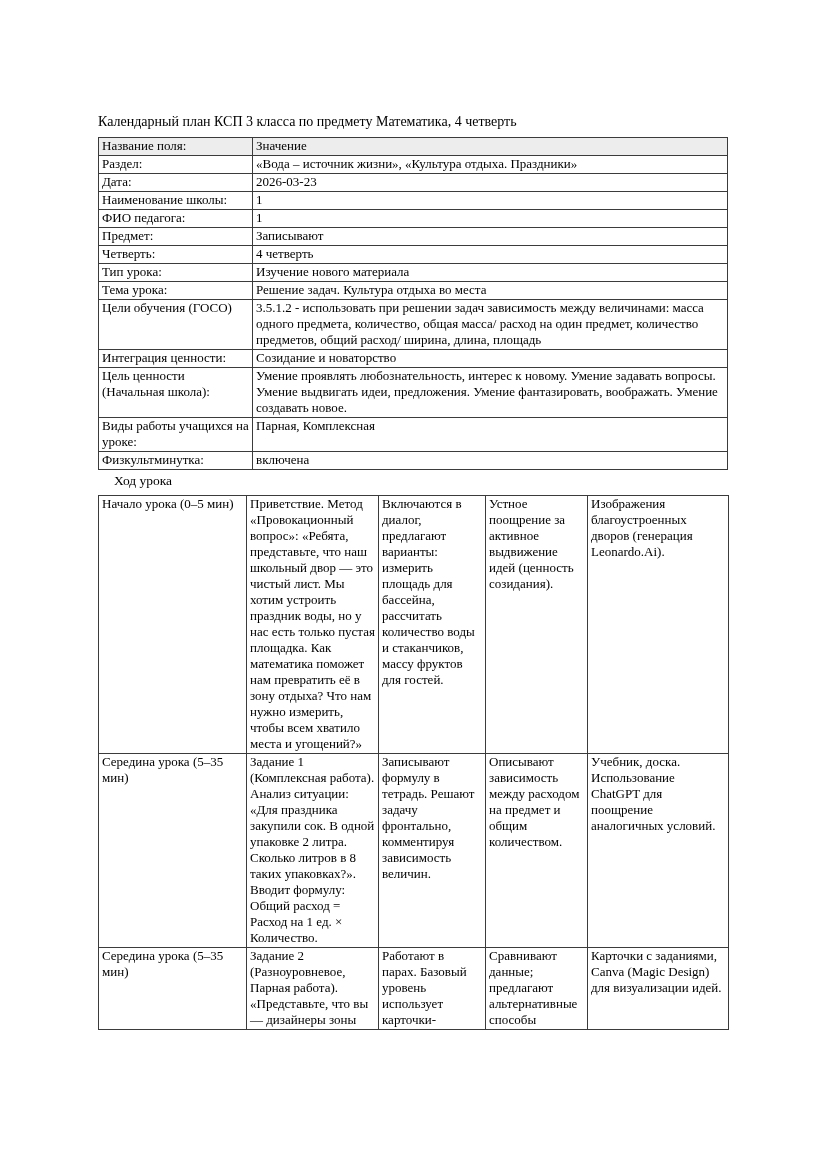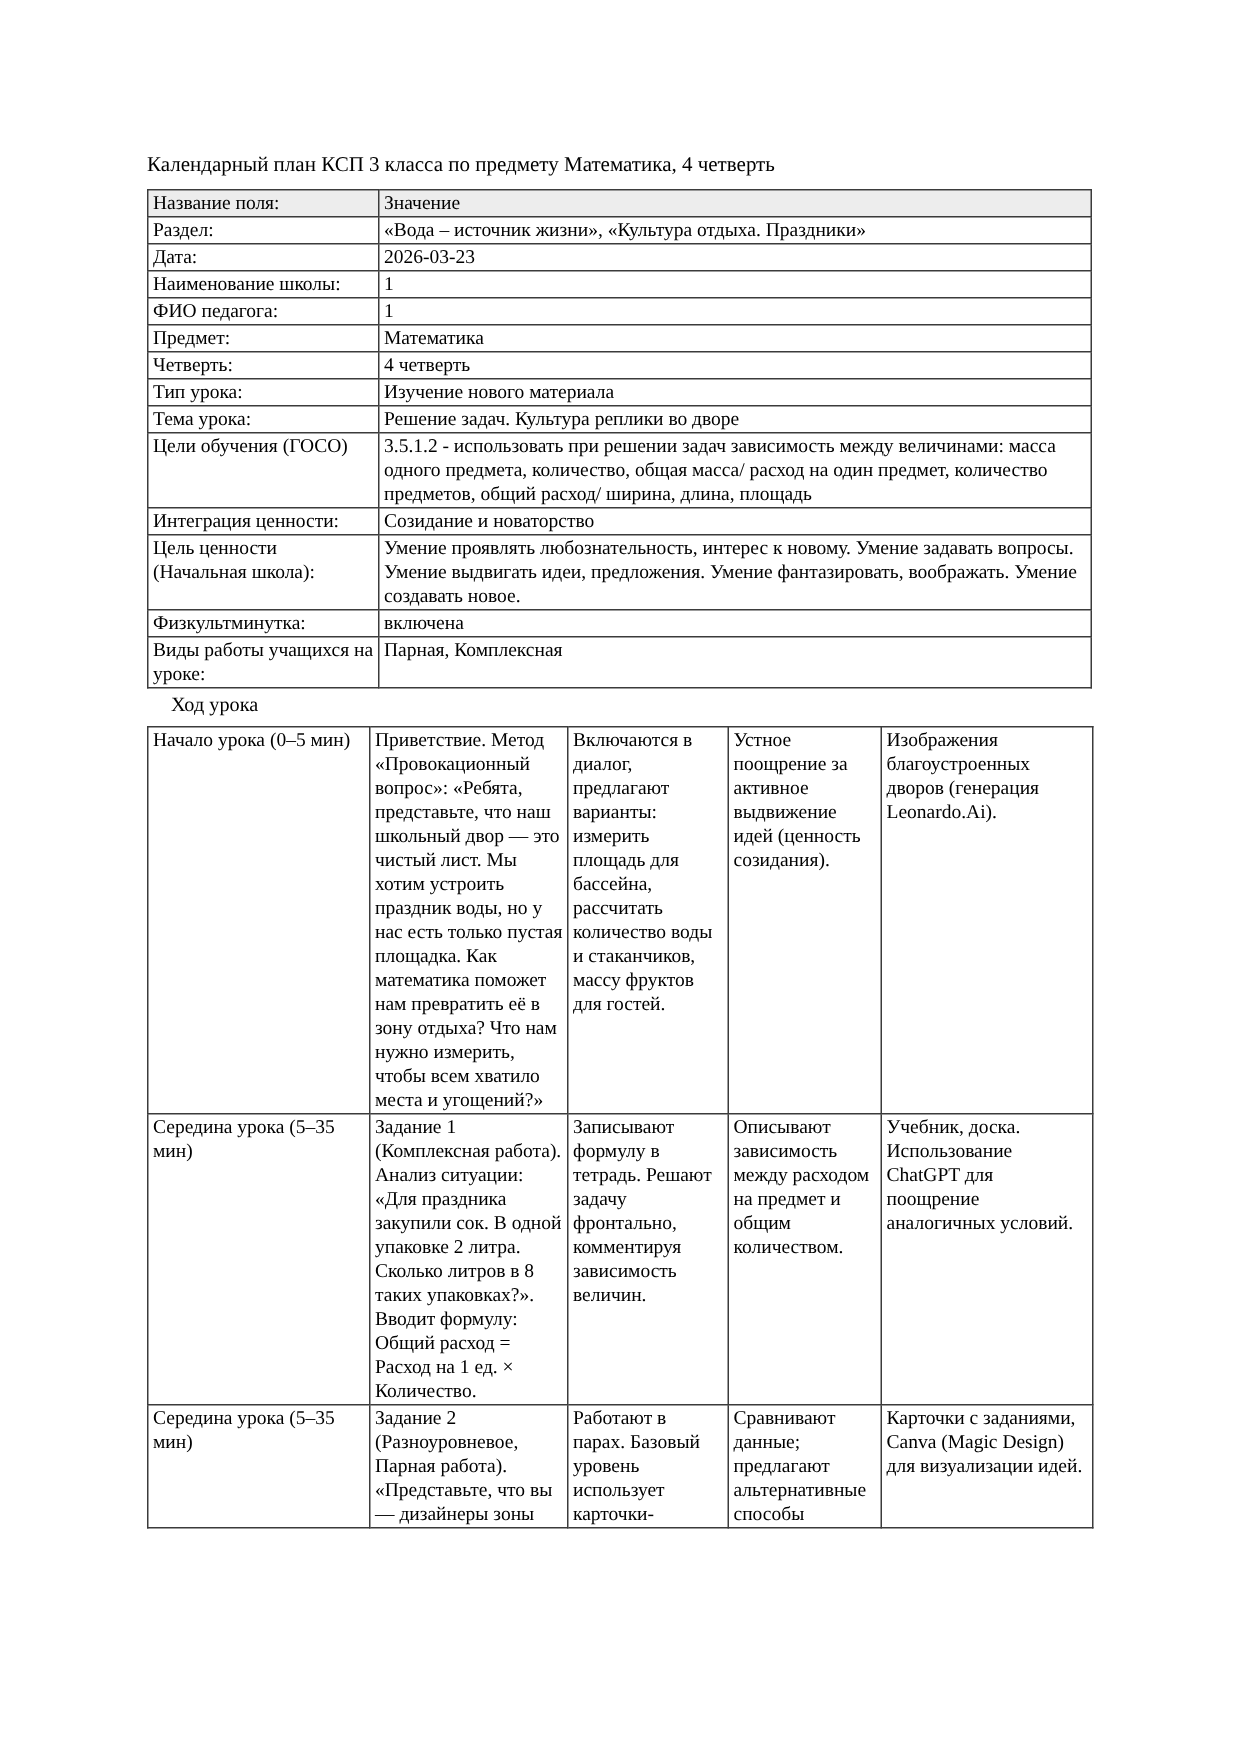--- a/index.html
+++ b/index.html
@@ -4,21 +4,21 @@
 <style>
   html,body {margin:0; padding:0; background:#ffffff;}
   .page {
     position:relative;
     width:827px; height:1170px;
     background:#ffffff;
     overflow:hidden;
     font-family:"Liberation Serif","DejaVu Serif",serif;
     color:#000000;
   }
-  .content {position:absolute; left:98px; top:102px; width:630px;}
+  .content {position:absolute; left:98px; top:113px; width:630px;}
   .title {font-size:14px; line-height:17px; margin:0 0 7px 0; font-weight:normal;}
   .section-heading {font-size:13.5px; line-height:16px; margin:3px 0 6px 16px; font-weight:normal;}
   table {border-collapse:collapse; width:630px; table-layout:fixed;font-family:Liberation Serif, serif;}
   td {
     border:1px solid #3b3b3b;
     font-size:13px; line-height:16px;
     padding:0 3px 1px 3px;
     vertical-align:top; text-align:left;
     font-weight:normal;
     overflow-wrap:break-word;
@@ -60,53 +60,53 @@
         <tr>
           <td>Наименование школы:</td>
           <td>1</td>
         </tr>
         <tr>
           <td>ФИО педагога:</td>
           <td>1</td>
         </tr>
         <tr>
           <td>Предмет:</td>
-          <td>Математика</td>
+          <td>Записывают</td>
         </tr>
         <tr>
           <td>Четверть:</td>
           <td>4 четверть</td>
         </tr>
         <tr>
           <td>Тип урока:</td>
           <td>Изучение нового материала</td>
         </tr>
         <tr>
           <td>Тема урока:</td>
-          <td>Решение задач. Культура реплики во дворе</td>
+          <td>Решение задач. Культура отдыха во места</td>
         </tr>
         <tr>
           <td>Цели обучения (ГОСО)</td>
           <td>3.5.1.2 - использовать при решении задач зависимость между величинами: масса одного предмета, количество, общая масса/ расход на один предмет, количество предметов, общий расход/ ширина, длина, площадь</td>
         </tr>
         <tr>
           <td>Интеграция ценности:</td>
           <td>Созидание и новаторство</td>
         </tr>
         <tr>
           <td>Цель ценности (Начальная школа):</td>
           <td>Умение проявлять любознательность, интерес к новому. Умение задавать вопросы. Умение выдвигать идеи, предложения. Умение фантазировать, воображать. Умение создавать новое.</td>
         </tr>
         <tr>
+          <td>Виды работы учащихся на уроке:</td>
+          <td>Парная, Комплексная</td>
+        </tr>
+        <tr>
           <td>Физкультминутка:</td>
           <td>включена</td>
-        </tr>
-        <tr>
-          <td>Виды работы учащихся на уроке:</td>
-          <td>Парная, Комплексная</td>
         </tr>
       </tbody>
     </table>
 
     <p class="section-heading">Ход урока</p>
 
     <table class="lesson-table">
       <colgroup>
           <col class="lc1">
           <col class="lc2">

